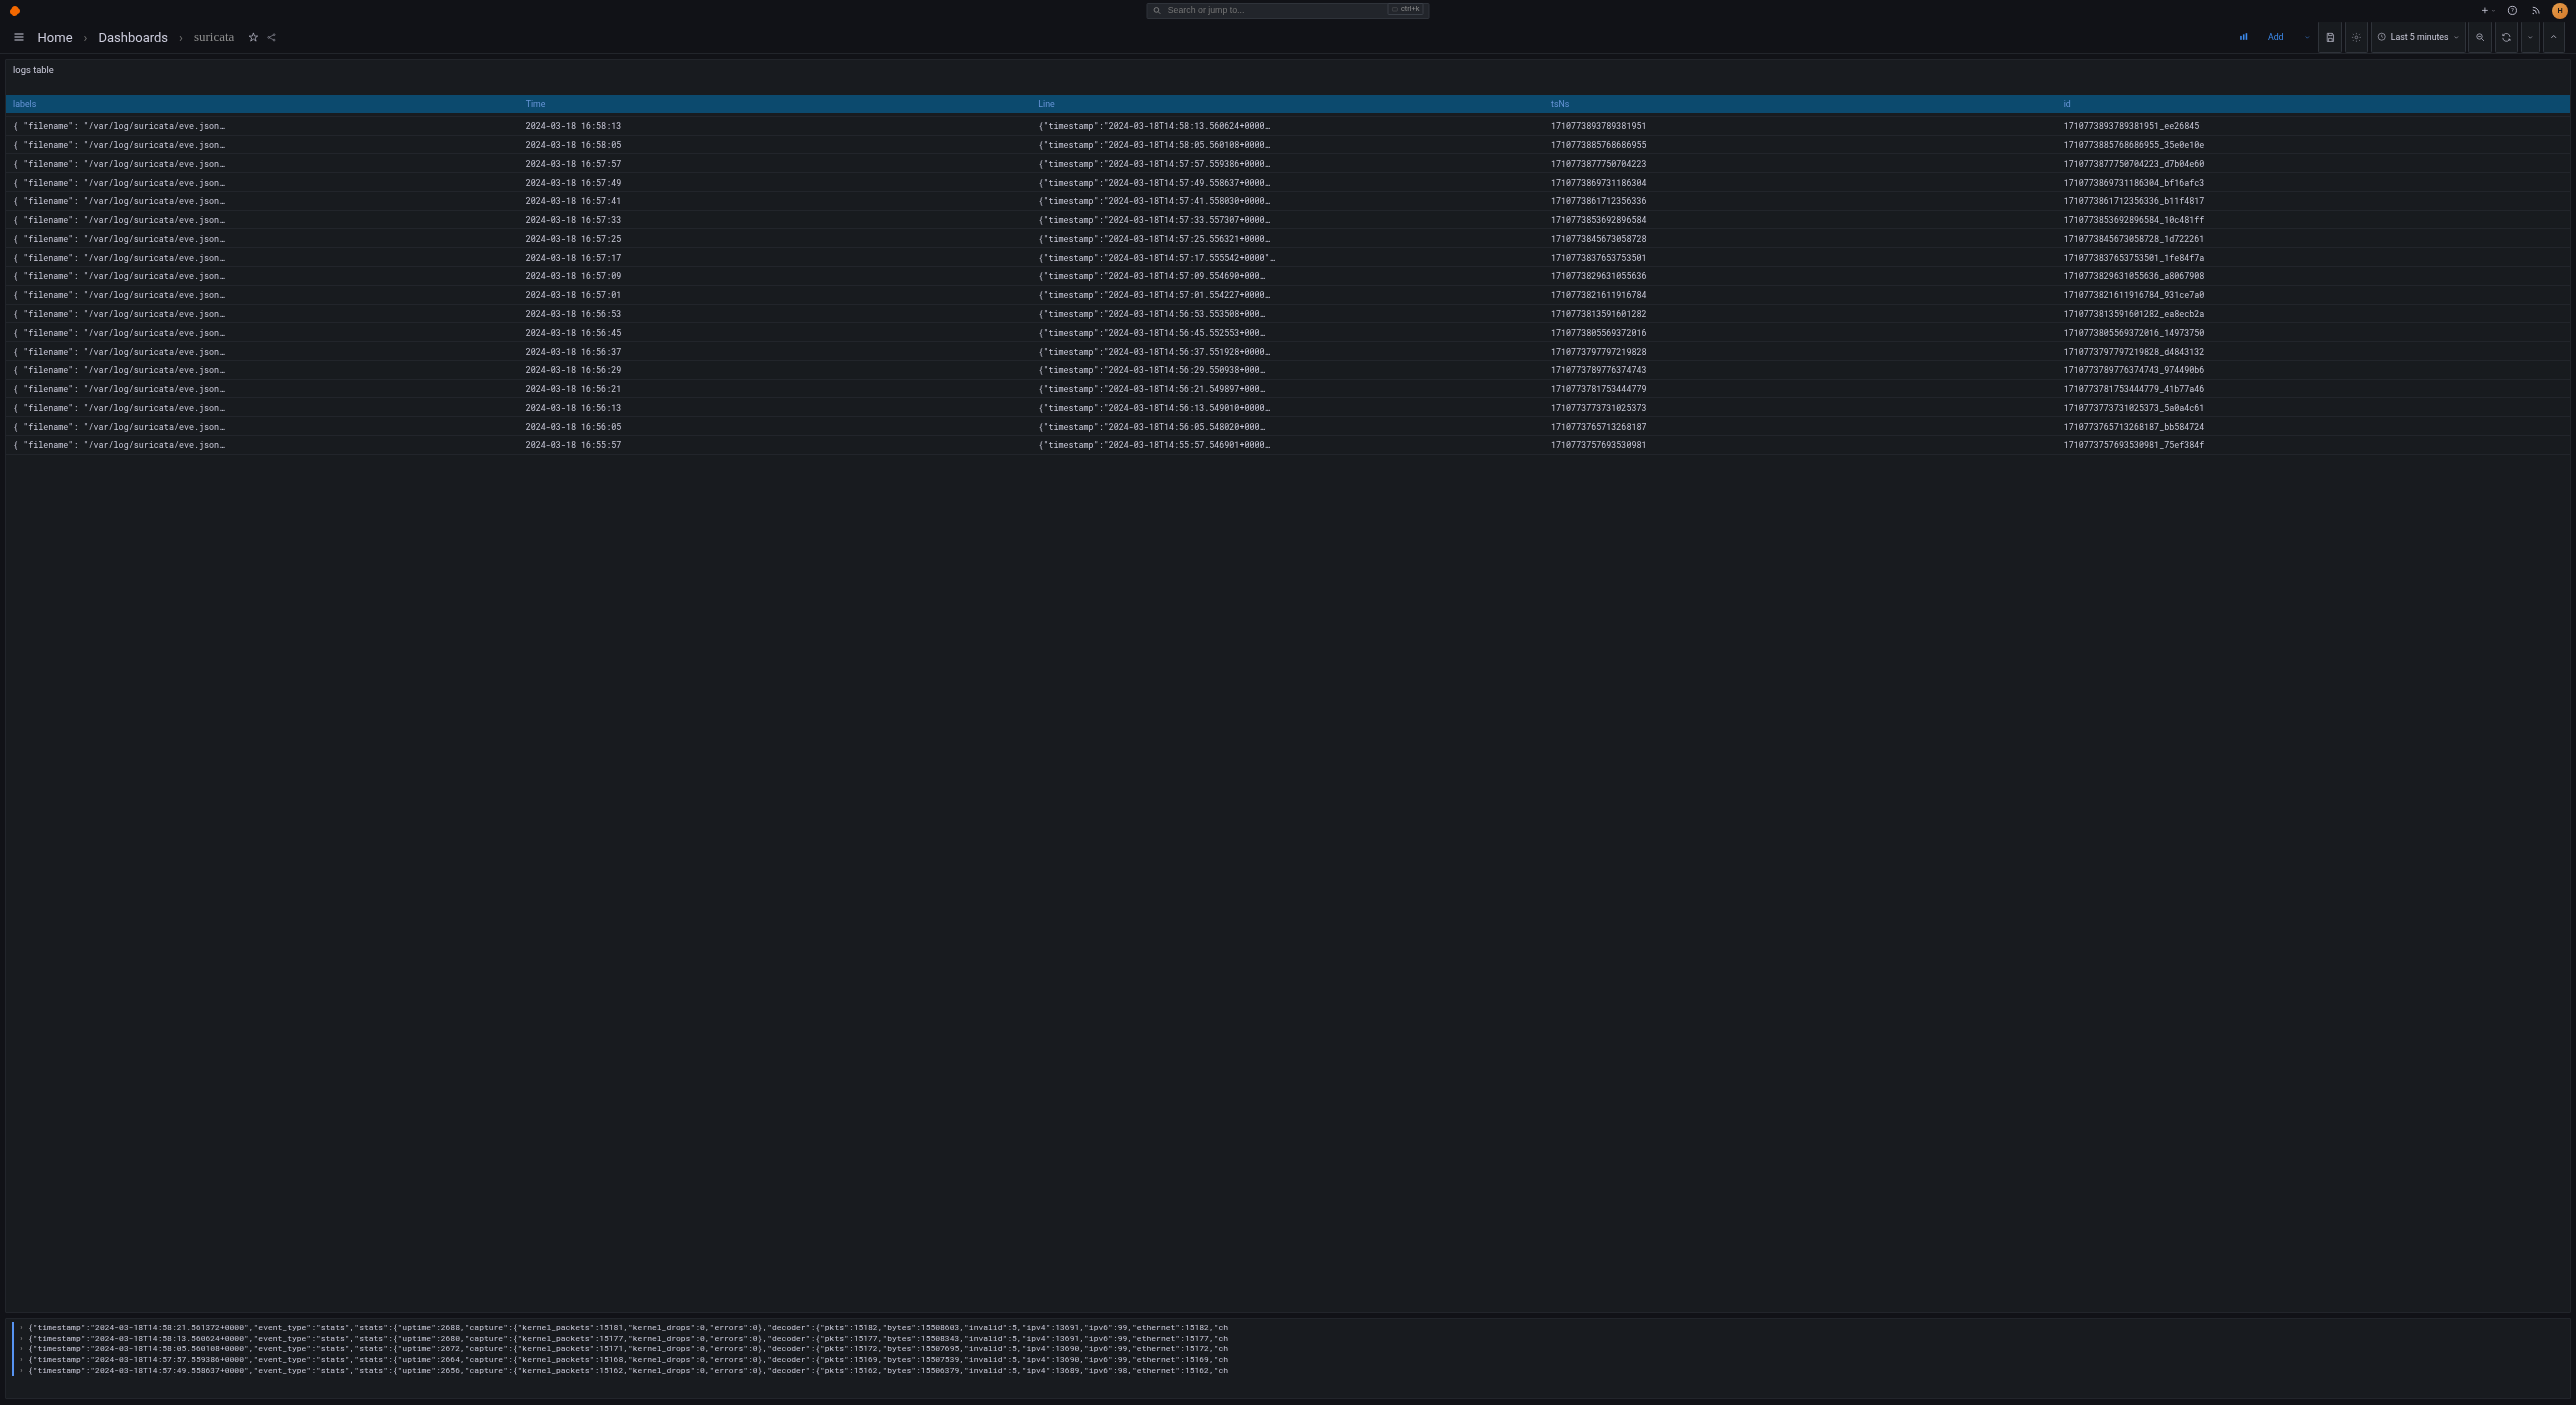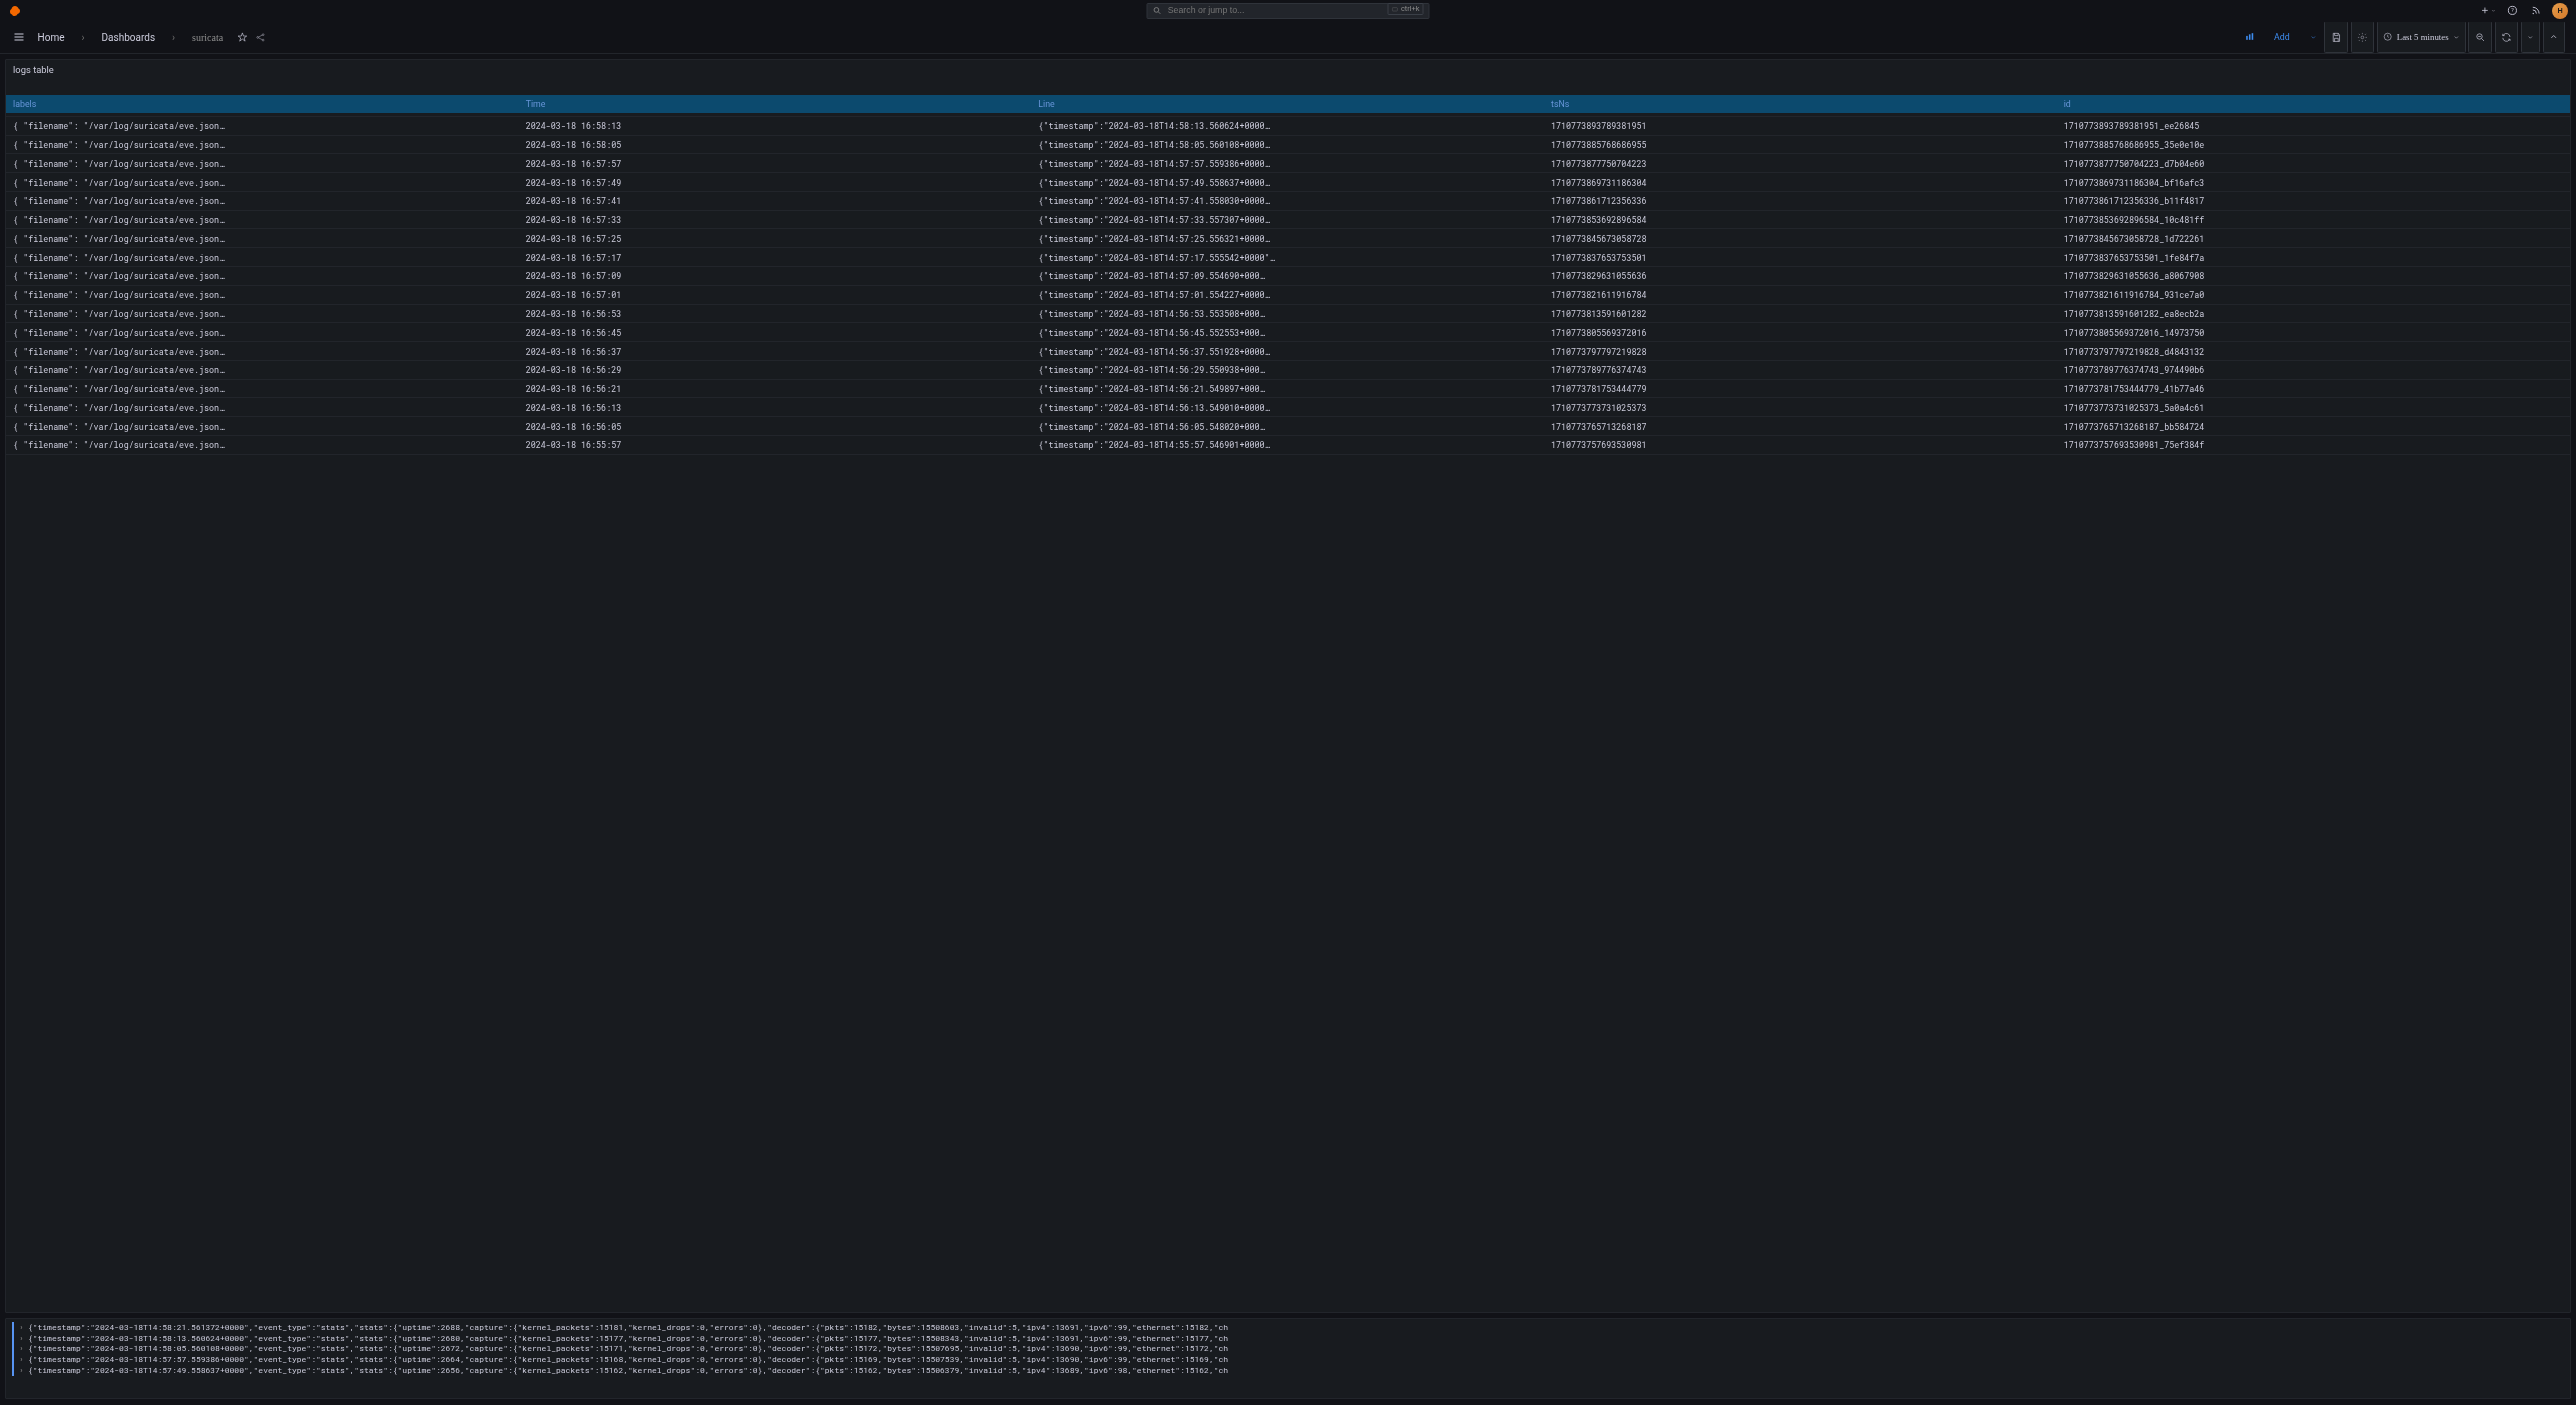--- a/index.html
+++ b/index.html
@@ -78,21 +78,21 @@
 .navbar {
   height: 32px;
   display: flex;
   align-items: center;
   padding: 0 10.8px;
   background: #111217;
   border-bottom: 0.7px solid #22252b;
   gap: 5.4px;
 }
 .hamburger { margin-right: 5.4px; cursor: pointer; }
-.breadcrumb { display: flex; align-items: center; gap: 17px; font-size: 10px; }
+.breadcrumb { display: flex; align-items: center; gap: 11px; font-size: 13px; }
 .crumb-link { color: #ccccdc; cursor: pointer; }
 .crumb-sep { color: #6e6e6e; }
 .crumb-current { color: #8e8e8e; font-family: Liberation Serif, serif; }
 .navbar-actions { display: flex; align-items: center; gap: 2.7px; margin-left: 5.4px; }
 .navbar-right { margin-left: auto; display: flex; align-items: center; gap: 2.7px; }
 .add-btn {
   color: #3d8cf0;
   display: flex; align-items: center; gap: 20px;
   padding: 2.7px 5.4px;
   cursor: pointer;
@@ -100,21 +100,20 @@
 }
 .tb-btn {
   height: 32px;
   padding: 0 5.4px;
   display: flex; align-items: center; justify-content: center;
   color: #ccccdc;
   cursor: pointer;
   border: 0.7px solid #2f333a;
   border-radius: 1.3px;
   background: #181b1f;
-  font-family: Liberation Serif, serif;
 }
 .time-btn { gap: 4px; font-size: 8.8px; }
 
 .content {
   padding: 5.4px;
   display: flex;
   flex-direction: column;
   gap: 5.4px;
   height: calc(100vh - 54px);
 }

